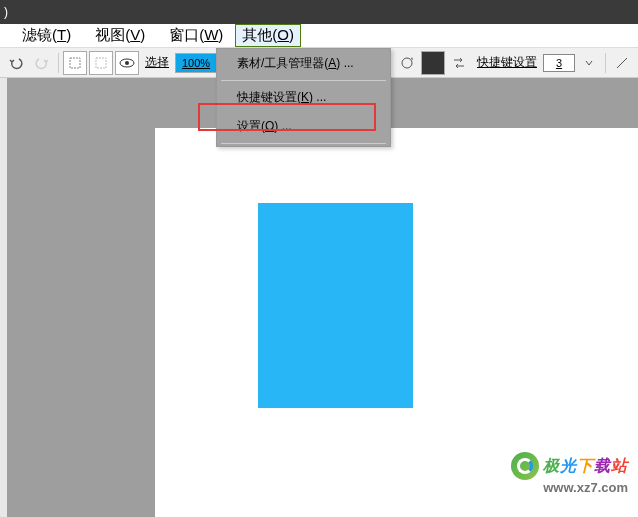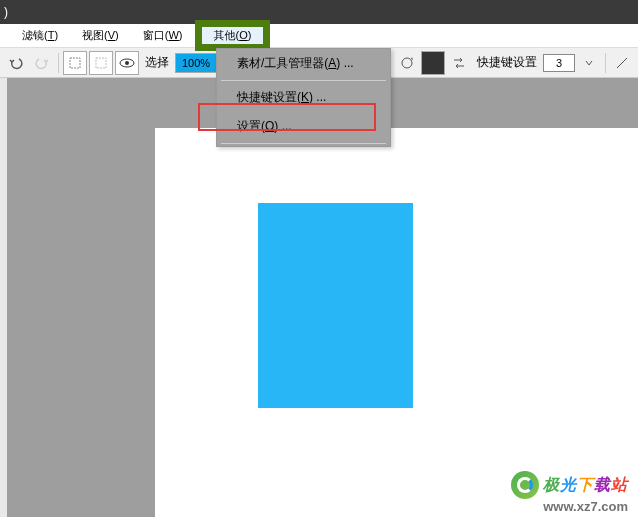--- a/index.html
+++ b/index.html
@@ -1,42 +1,42 @@
 <!DOCTYPE html>
 <html><head>
   <meta charset="utf-8">
   <style>
     * { margin: 0; padding: 0; box-sizing: border-box; font-family: "Microsoft YaHei", sans-serif; }
     body { width: 638px; height: 517px; overflow: hidden; background: #fff; position: relative; }
     
     .titlebar { height: 24px; background: #3a3a3a; color: #fff; font-size: 12px; padding-left: 4px; line-height: 24px; }
     
-    .menubar { height: 24px; background: #fff; border-bottom: 1px solid #ddd; display: flex; align-items: center; font-size: 11px; padding-left: 10px; }
+    .menubar { height: 24px; background: #fff; border-bottom: 1px solid #ddd; display: flex; align-items: center; font-size: 15px; padding-left: 10px; }
     .menu-item { padding: 2px 12px; cursor: default; }
-    .menu-item.active { background: #e5f1fb; border: 7px solid #4d7c0f; padding: 1px 12px; }
+    .menu-item.active { background: #e5f1fb; border: 1px solid #4d7c0f; padding: 1px 6px; }
     .underline { text-decoration: underline; }
     
-    .toolbar { height: 30px; background: #f0f0f0; border-bottom: 1px solid #ccc; display: flex; align-items: center; font-size: 12px; padding: 0 4px; gap: 2px; }
+    .toolbar { height: 30px; background: #f0f0f0; border-bottom: 1px solid #ccc; display: flex; align-items: center; font-size: 12px; padding: 0 4px; gap: 2px; text-decoration: underline; }
     .tool-btn { width: 24px; height: 24px; border: 1px solid transparent; display: flex; align-items: center; justify-content: center; background: #f0f0f0; }
     .tool-btn.bordered { border: 1px solid #aaa; background: #fff; }
     .sep { width: 1px; height: 20px; background: #ccc; margin: 0 2px; }
     .zoom-box { border: 1px solid #aaa; background: #0ea5e9; padding: 1px 6px; font-size: 11px; height: 20px; display: flex; align-items: center; }
     .select-label { padding: 0 4px; }
     .stab-box { border: 1px solid #888; background: #fff; width: 32px; height: 18px; text-align: center; font-size: 11px; line-height: 16px; }
     
     .workspace { position: relative; height: 439px; background: #9e9e9e; }
     .canvas-area { position: absolute; left: 155px; top: 50px; width: 483px; height: 389px; background: #fff; }
     .blue-rect { position: absolute; left: 103px; top: 75px; width: 155px; height: 205px; background: #29b6f6; }
     
     .dropdown { position: absolute; left: 216px; top: 48px; width: 175px; background: #a3a3a3; border: 1px solid #999; box-shadow: 2px 2px 4px rgba(0,0,0,0.2); font-size: 12px; z-index: 10; }
     .dd-item { padding: 6px 20px; cursor: default; }
     .dd-sep { height: 1px; background: #ccc; margin: 2px 4px; }
     .dd-highlight { position: absolute; left: 198px; top: 103px; width: 178px; height: 28px; border: 2px solid #e53935; z-index: 20; pointer-events: none; }
     
-    .watermark { position: absolute; right: 10px; bottom: 3px; text-align: right; z-index: 30; }
+    .watermark { position: absolute; right: 10px; bottom: 22px; text-align: right; z-index: 30; }
     .wm-top { display: flex; align-items: center; justify-content: flex-end; gap: 4px; }
     .wm-logo { width: 28px; height: 28px; border-radius: 50%; background: linear-gradient(135deg, #4caf50, #8bc34a); position: relative; }
     .wm-logo::before { content: ''; position: absolute; left: 6px; top: 6px; width: 10px; height: 10px; border: 3px solid #fff; border-right: 3px solid #2196f3; border-radius: 50%; }
     .wm-text { font-size: 16px; font-weight: bold; font-style: italic; letter-spacing: 1px; }
     .wm-text .c1 { color: #4caf50; } .wm-text .c2 { color: #2196f3; } .wm-text .c3 { color: #ff9800; } .wm-text .c4 { color: #9c27b0; } .wm-text .c5 { color: #f44336; }
     .wm-url { font-size: 13px; color: #737373; font-weight: bold; }
     
     .ruler-left { position: absolute; left: 0; top: 78px; width: 7px; height: 439px; background: #e8e8e8; z-index: 5; }
   </style>
 </head>

